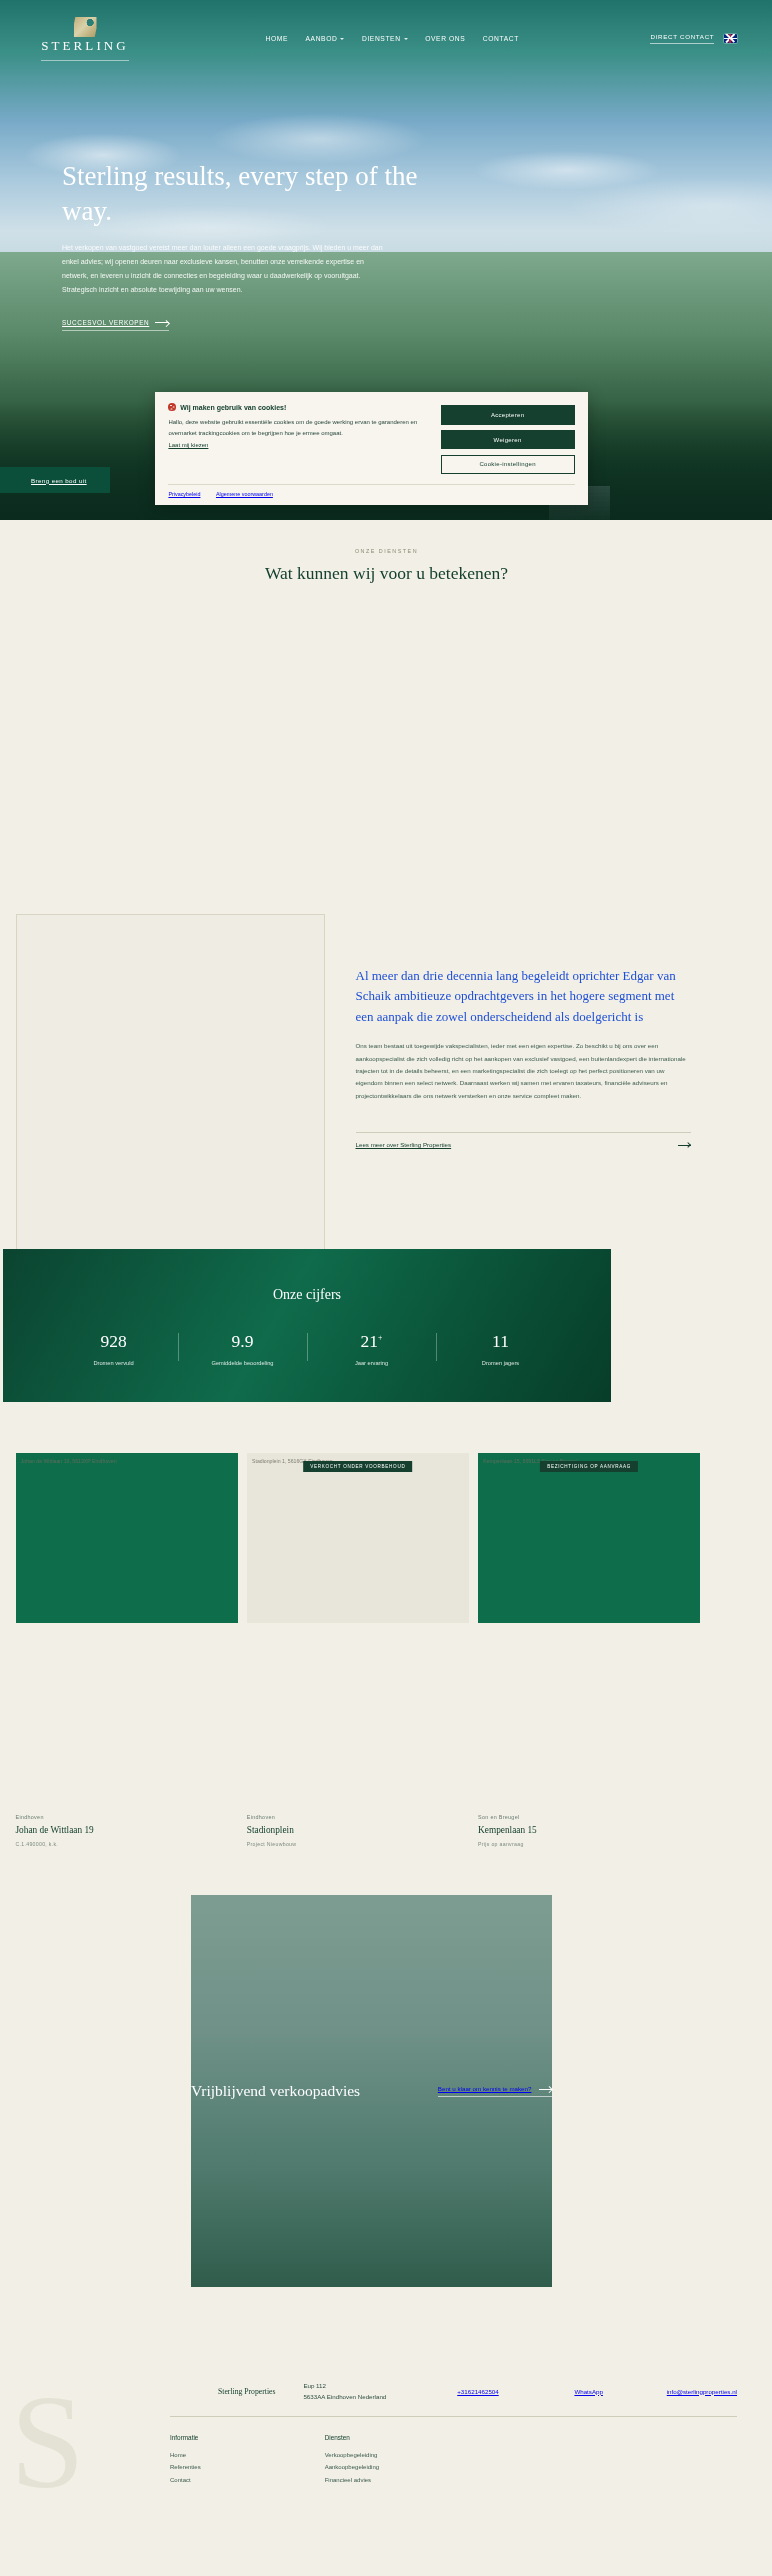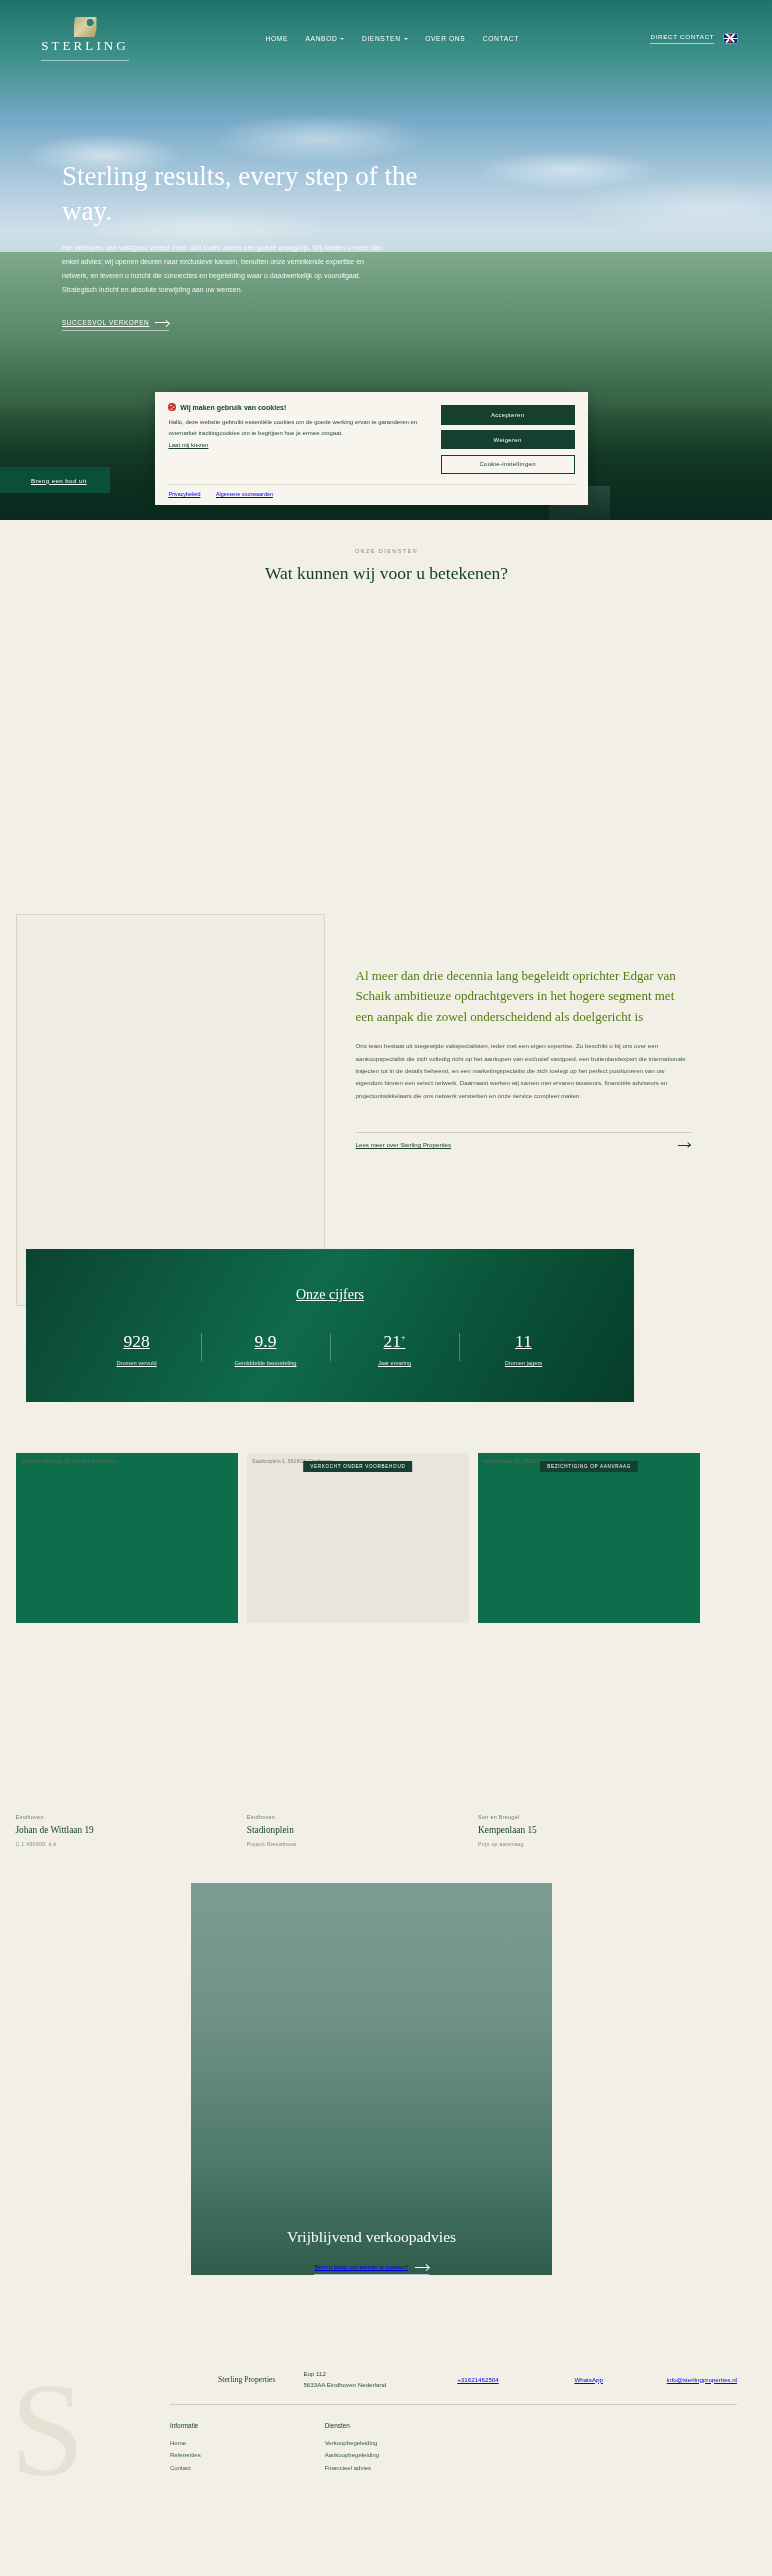--- a/index.html
+++ b/index.html
@@ -171,33 +171,33 @@
 
   
   .about { position: relative; display: flex; gap: 31px; padding: 0 0 0 15.5px; background: #f2f0e6; }
   .about-img {
     width: 309px; height: 392px; border: 0.5px solid #d9d5c2; background: #efedE3;
     margin-left: 0;
   }
   .about-text { width: 335px; padding-top: 52px; }
   .about-text h3 {
     font-family: "Liberation Serif", serif; font-weight: 400; font-size: 13px;
-    line-height: 1.55; color: #4d7c0f;
+    line-height: 1.55; color: #1d4ed8;
   }
   .about-text p { margin-top: 13.4px; font-size: 6.2px; line-height: 2.0; color: #3c5a4e; }
   .about-link {
     margin-top: 30px; display: flex; align-items: center; justify-content: space-between;
     border-top: 0.5px solid #cfccb9; padding-top: 8.2px; font-size: 6.2px; color: #15402f;
   }
 
   
   .numbers {
-    position: relative; margin-top: -57px; width: 608px; margin-left: 26px;
+    position: relative; margin-top: -57px; width: 608px; margin-left: 3px;
     background: linear-gradient(120deg, #0b4430 0%, #0f6b4b 45%, #0a5137 75%, #073d29 100%);
-    color: #fff; padding: 38px 0 36px 0; text-align: center; text-decoration: underline;
+    color: #fff; padding: 38px 0 36px 0; text-align: center;
   }
   .numbers h3 { font-family: "Liberation Serif", serif; font-weight: 400; font-size: 14px; }
   .stats { margin-top: 28px; display: flex; justify-content: center; gap: 0; }
   .stat { width: 129px; position: relative; }
   .stat + .stat:before {
     content:""; position: absolute; left: 0; top: 2.1px; width: 0.5px; height: 28px; background: rgba(255,255,255,.3);
   }
   .stat-value { font-family: "Liberation Serif", serif; font-size: 17.5px; }
   .stat-value sup { font-size: 7.7px; vertical-align: super; }
   .stat-label { margin-top: 8.2px; font-size: 5.7px; color: rgba(255,255,255,.85); }
@@ -228,23 +228,23 @@
     position: absolute; left: 50%; top: 8.2px; transform: translateX(-50%);
     background: #15402f; color: #fff; font-size: 4.6px; letter-spacing: 0.7px; padding: 3.1px 7.2px; text-transform: uppercase;
   }
   .card-body { margin-top: 191px; }
   .card-city { font-size: 5.4px; color: #6b7d73; letter-spacing: 0.3px; }
   .card-title { margin-top: 5.2px; font-family: "Liberation Serif", serif; font-size: 9.3px; color: #15402f; }
   .card-meta { margin-top: 6.2px; font-size: 5.2px; color: #7d8a81; letter-spacing: 0.3px; }
 
   
   .advies {
-    margin: 36px 0 0 191px; width: 361px; height: 392px;
+    margin: 48px 0 0 191px; width: 361px; height: 392px;
     background: linear-gradient(180deg, #7e9d92 0%, #6f9187 35%, #4f7a6d 70%, #2f5c4b 100%);
-    display: flex; flex-direction: column; align-items: center; justify-content: flex-end; gap: 17.5px;
+    display: flex; flex-direction: row; align-items: center; justify-content: space-between; gap: 17.5px;
     color: #fff; text-align: center;
   }
   .advies h3 { font-family: "Liberation Serif", serif; font-weight: 400; font-size: 15.5px; }
   .advies-cta { display: inline-flex; align-items: center; gap: 7.2px; font-size: 6.2px; border-bottom: 0.5px solid rgba(255,255,255,.6); padding-bottom: 4.1px; }
 
   
   .footer { position: relative; margin-top: 77px; padding: 0 0 20.6px 0; background: #f2f0e6; overflow: hidden; }
   .footer-watermark {
     position: absolute; left: 10.3px; top: 10.3px; width: 155px; height: 118px;
     color: #e4e2d4; font-size: 134px; font-family: "Liberation Serif", serif; line-height: 1; user-select: none;

